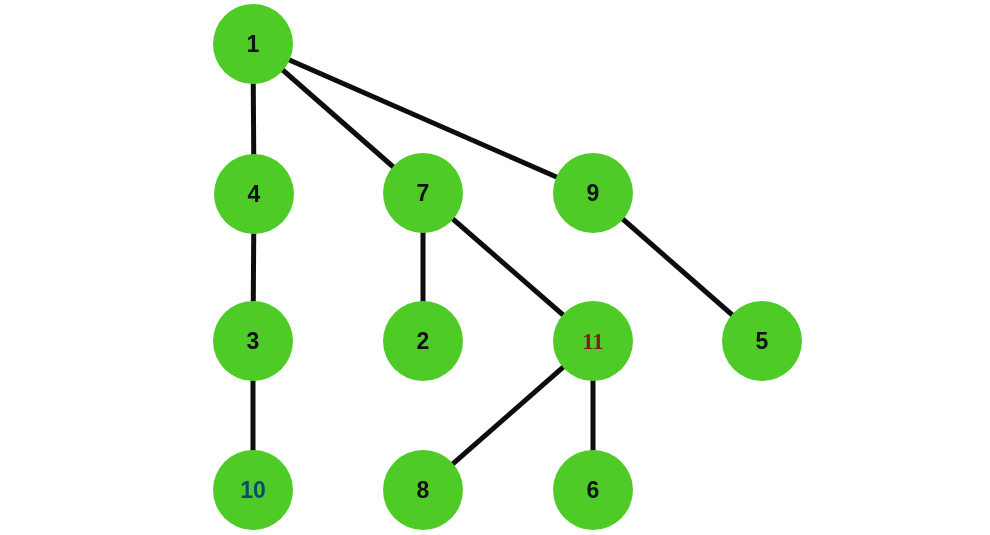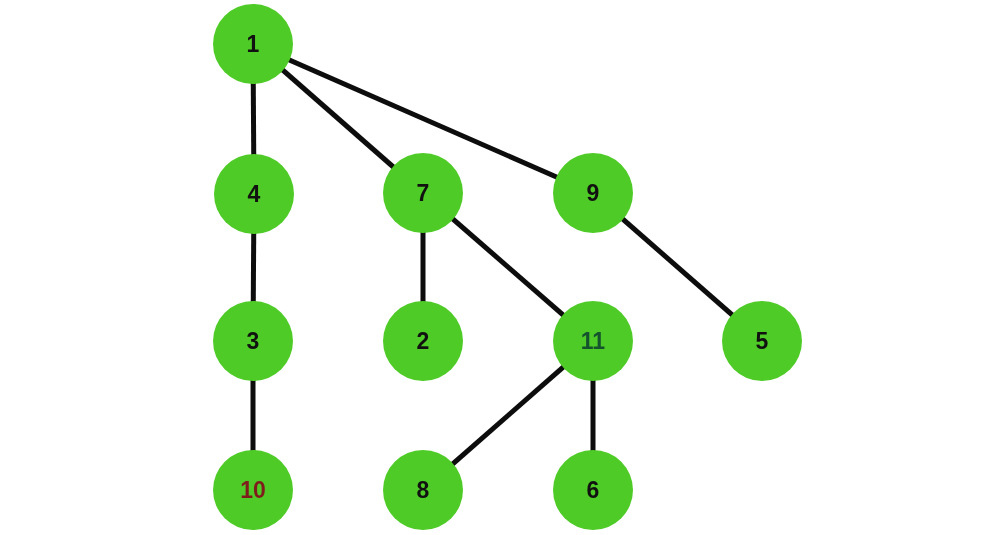--- a/index.html
+++ b/index.html
@@ -76,27 +76,27 @@
       <div class="graph-node" style="left: 553px; top: 153px; width: 80px; height: 80px; background: rgb(78, 203, 38);">
         <span class="node-label" style="color: rgb(17, 17, 17);">9</span>
       </div>
       <div class="graph-node" style="left: 213px; top: 301px; width: 80px; height: 80px; background: rgb(78, 203, 38);">
         <span class="node-label" style="color: rgb(17, 17, 17);">3</span>
       </div>
       <div class="graph-node" style="left: 383px; top: 301px; width: 80px; height: 80px; background: rgb(78, 203, 38);">
         <span class="node-label" style="color: rgb(17, 17, 17);">2</span>
       </div>
       <div class="graph-node" style="left: 553px; top: 301px; width: 80px; height: 80px; background: rgb(78, 203, 38);">
-        <span class="node-label" style="color: #14532d;">11</span>
+        <span class="node-label" style="color: #7f1d1d; font-family: Liberation Serif, serif;">11</span>
       </div>
       <div class="graph-node" style="left: 722px; top: 301px; width: 80px; height: 80px; background: rgb(78, 203, 38);">
         <span class="node-label" style="color: rgb(17, 17, 17);">5</span>
       </div>
       <div class="graph-node" style="left: 213px; top: 450px; width: 80px; height: 80px; background: rgb(78, 203, 38);">
-        <span class="node-label" style="color: #7f1d1d;">10</span>
+        <span class="node-label" style="color: #0c4a6e;">10</span>
       </div>
       <div class="graph-node" style="left: 383px; top: 450px; width: 80px; height: 80px; background: rgb(78, 203, 38);">
         <span class="node-label" style="color: rgb(17, 17, 17);">8</span>
       </div>
       <div class="graph-node" style="left: 553px; top: 450px; width: 80px; height: 80px; background: rgb(78, 203, 38);">
         <span class="node-label" style="color: rgb(17, 17, 17);">6</span>
       </div>
     </div>
 </div>
 

